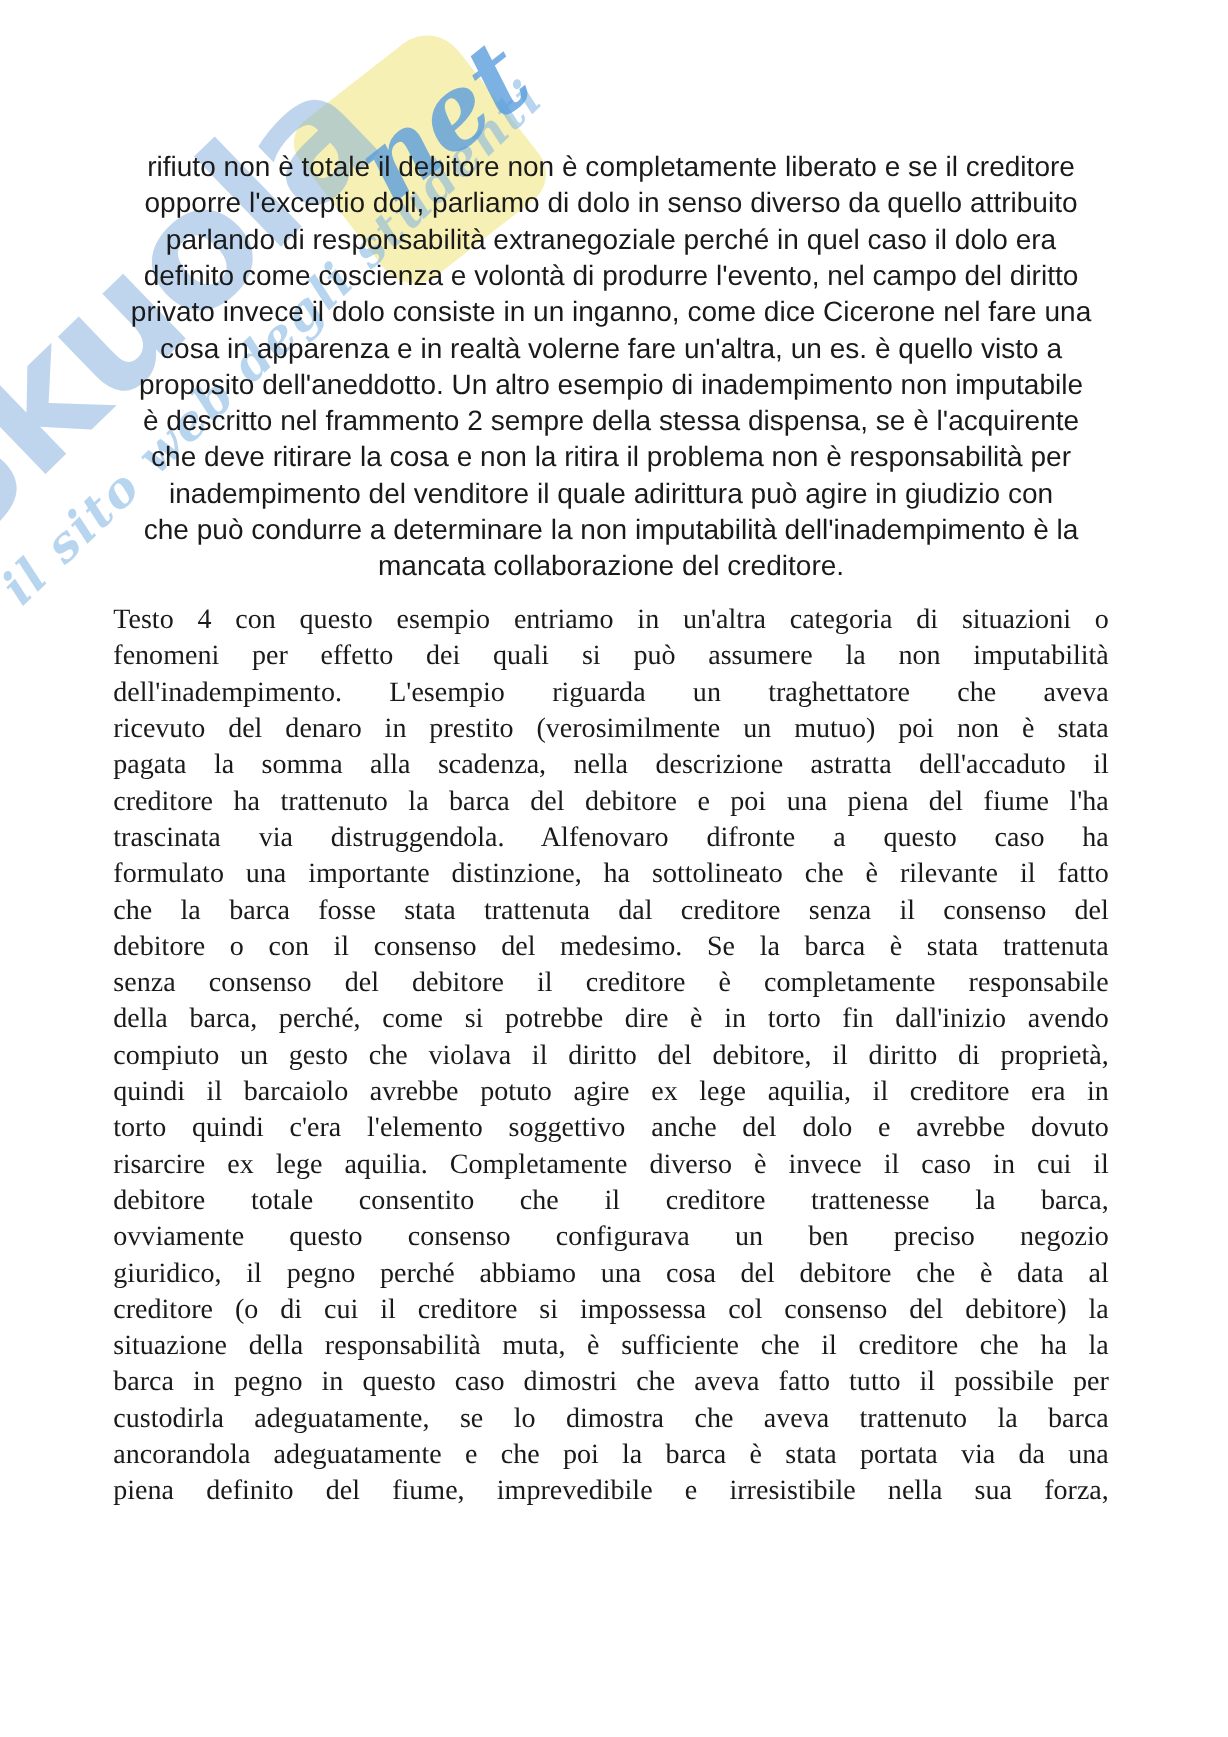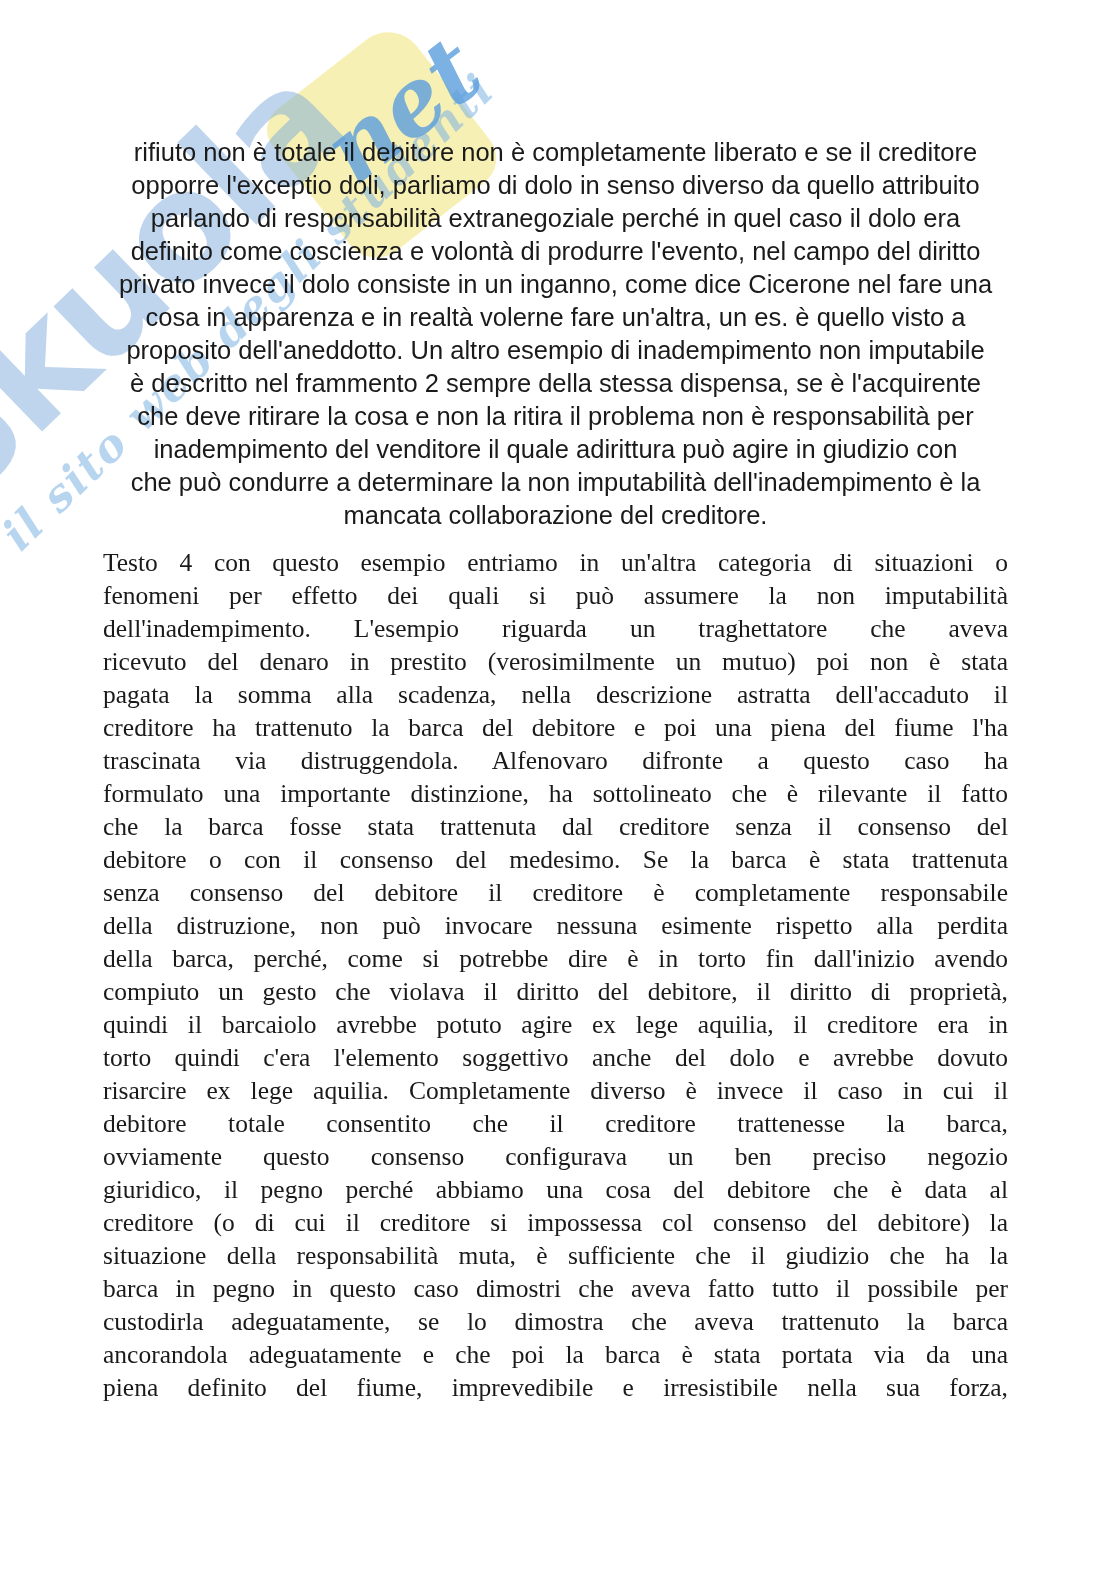--- a/index.html
+++ b/index.html
@@ -99,30 +99,29 @@
     <div class="line">fenomeni per effetto dei quali si può assumere la non imputabilità</div>
     <div class="line">dell'inadempimento. L'esempio riguarda un traghettatore che aveva</div>
     <div class="line">ricevuto del denaro in prestito (verosimilmente un mutuo) poi non è stata</div>
     <div class="line">pagata la somma alla scadenza, nella descrizione astratta dell'accaduto il</div>
     <div class="line">creditore ha trattenuto la barca del debitore e poi una piena del fiume l'ha</div>
     <div class="line">trascinata via distruggendola. Alfenovaro difronte a questo caso ha</div>
     <div class="line">formulato una importante distinzione, ha sottolineato che è rilevante il fatto</div>
     <div class="line">che la barca fosse stata trattenuta dal creditore senza il consenso del</div>
     <div class="line">debitore o con il consenso del medesimo. Se la barca è stata trattenuta</div>
     <div class="line">senza consenso del debitore il creditore è completamente responsabile</div>
-    <div class="line">della distruzione, non può invocare nessuna esimente rispetto alla perdita</div>
     <div class="line">della barca, perché, come si potrebbe dire è in torto fin dall'inizio avendo</div>
     <div class="line">compiuto un gesto che violava il diritto del debitore, il diritto di proprietà,</div>
     <div class="line">quindi il barcaiolo avrebbe potuto agire ex lege aquilia, il creditore era in</div>
     <div class="line">torto quindi c'era l'elemento soggettivo anche del dolo e avrebbe dovuto</div>
     <div class="line">risarcire ex lege aquilia. Completamente diverso è invece il caso in cui il</div>
     <div class="line">debitore totale consentito che il creditore trattenesse la barca,</div>
     <div class="line">ovviamente questo consenso configurava un ben preciso negozio</div>
     <div class="line">giuridico, il pegno perché abbiamo una cosa del debitore che è data al</div>
     <div class="line">creditore (o di cui il creditore si impossessa col consenso del debitore) la</div>
-    <div class="line">situazione della responsabilità muta, è sufficiente che il giudizio che ha la</div>
+    <div class="line">situazione della responsabilità muta, è sufficiente che il creditore che ha la</div>
     <div class="line">barca in pegno in questo caso dimostri che aveva fatto tutto il possibile per</div>
     <div class="line">custodirla adeguatamente, se lo dimostra che aveva trattenuto la barca</div>
     <div class="line">ancorandola adeguatamente e che poi la barca è stata portata via da una</div>
     <div class="line">piena definito del fiume, imprevedibile e irresistibile nella sua forza,</div>
   </div>
 
 </div>
 
 </body></html>

